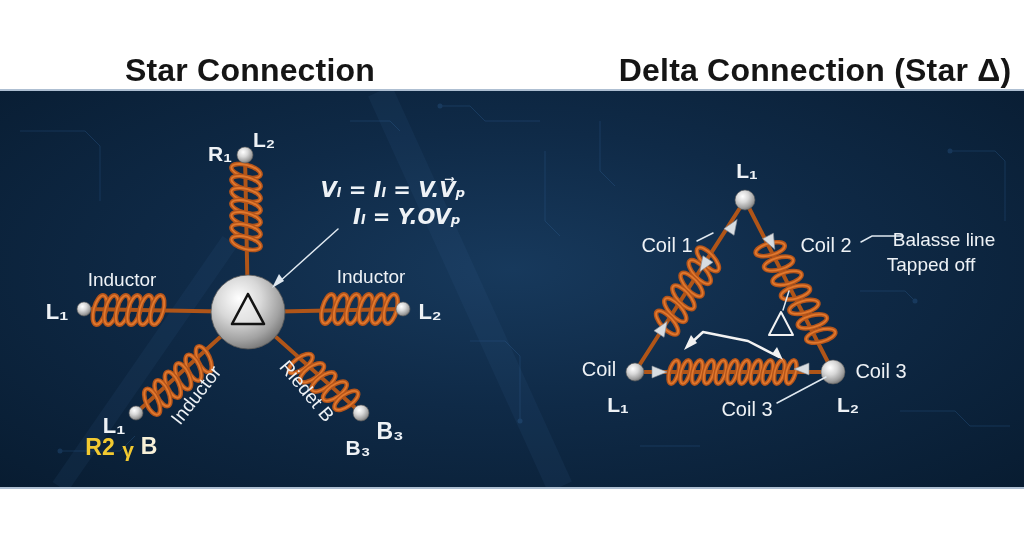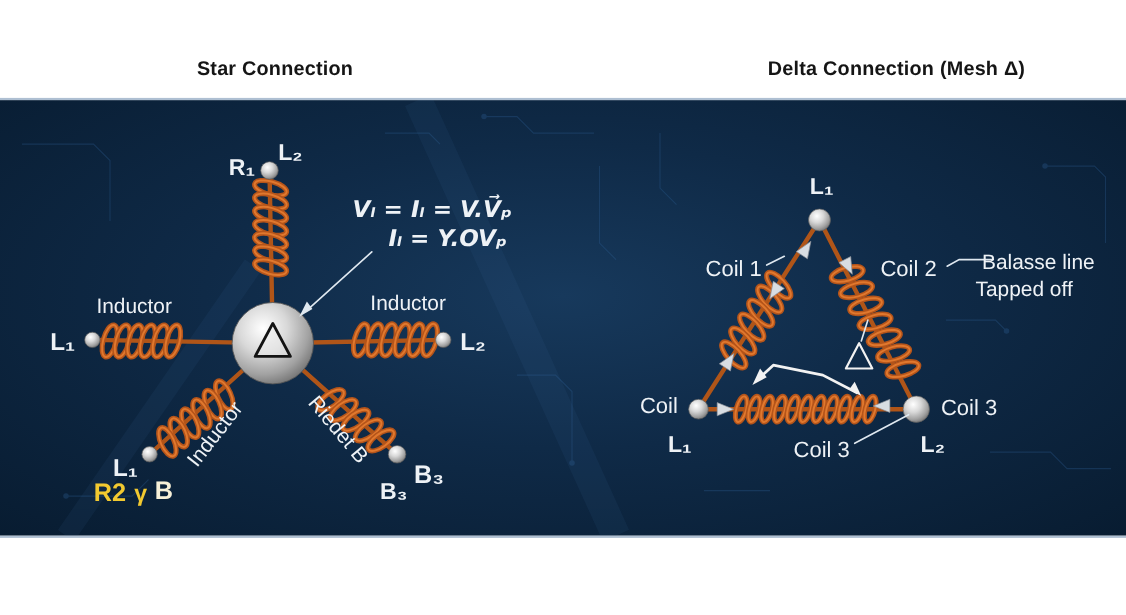--- a/index.html
+++ b/index.html
@@ -2,21 +2,21 @@
 <html><head>
 <meta charset="utf-8">
 <style>
   html,body{margin:0;padding:0;}
   body{
     width:1024px;height:559px;position:relative;background:#ffffff;overflow:hidden;
     font-family:"Liberation Sans","DejaVu Sans",sans-serif;
   }
   .title{
     position:absolute;top:52px;transform:translateX(-50%);
-    font-size:18px;font-weight:bold;color:#151515;letter-spacing:0.2px;white-space:nowrap;
+    font-size:32px;font-weight:bold;color:#151515;letter-spacing:0.2px;white-space:nowrap;
   }
   #star-title{left:250px;}
   #delta-title{left:815px;}
   .panel{
     position:absolute;left:0;top:89px;width:1024px;height:400px;box-sizing:border-box;
     border-top:2px solid #aebfd2;border-bottom:2px solid #aebfd2;
     background:radial-gradient(ellipse at 50% 45%, #17395c 0%, #0f2a47 45%, #081c31 100%);
   }
   svg{display:block;}
   svg text{
@@ -35,21 +35,21 @@
   .wire{stroke:#b05518;stroke-width:4;stroke-linecap:round;fill:none;}
   .callout{stroke:#dfe8f0;stroke-width:1.5;fill:none;stroke-linecap:round;}
   .whitearrow{stroke:#f2f2f2;stroke-width:2.5;fill:none;stroke-linejoin:round;stroke-linecap:round;}
   .traces{stroke:#2e5f94;stroke-width:1;opacity:0.33;fill:none;}
   .traces circle{fill:#2e5f94;stroke:none;}
 </style>
 </head>
 <body>
 
 <div class="title" id="star-title">Star Connection</div>
-<div class="title" id="delta-title">Delta Connection (Mesh Δ)</div>
+<div class="title" id="delta-title">Delta Connection (Star Δ)</div>
 
 <div class="panel">
 <svg width="1024" height="396" viewBox="0 0 1024 396">
   <defs>
     <radialGradient id="metal" cx="38%" cy="32%" r="75%">
       <stop offset="0%" stop-color="#ffffff"></stop>
       <stop offset="40%" stop-color="#d8d8d8"></stop>
       <stop offset="75%" stop-color="#a2a2a2"></stop>
       <stop offset="100%" stop-color="#6d6d6d"></stop>
     </radialGradient>

